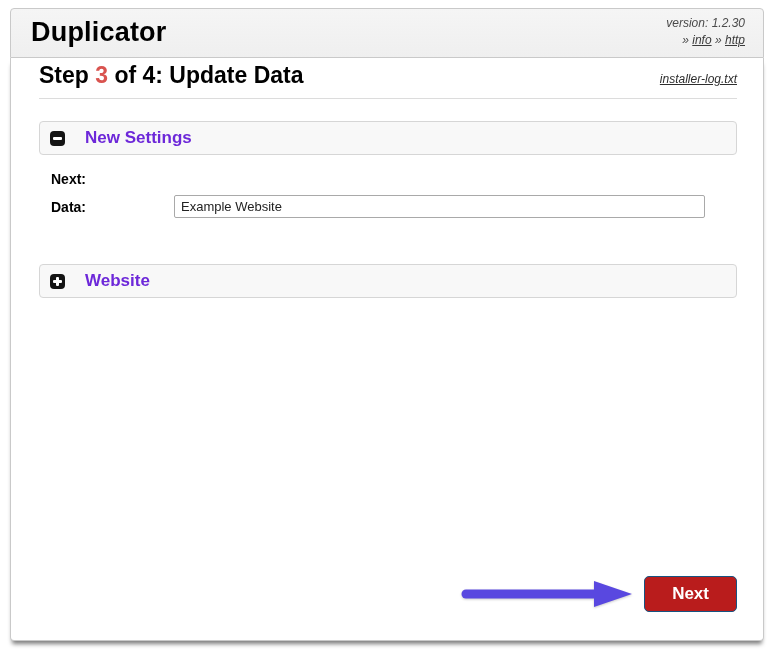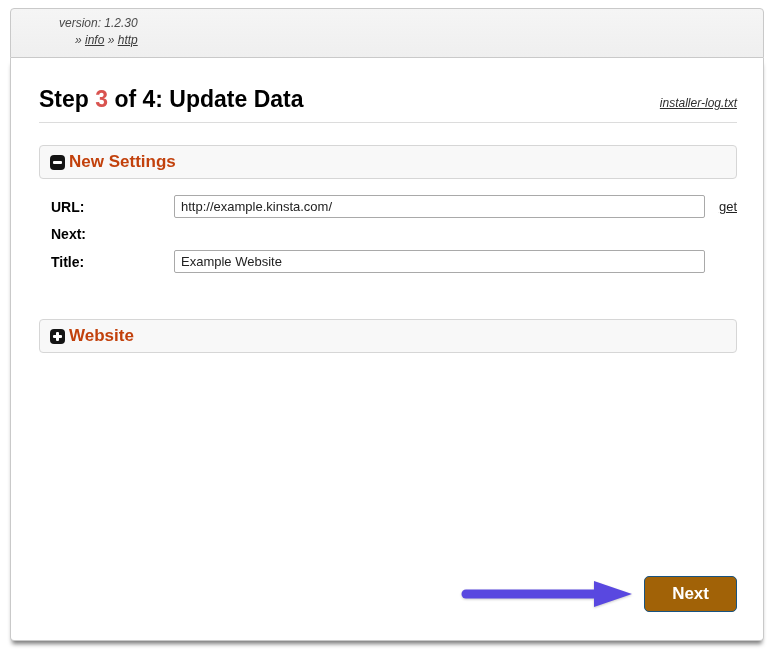--- a/index.html
+++ b/index.html
@@ -25,43 +25,43 @@
   .version-box { text-align: right; font-size: 12px; font-style: italic; color: #4a4a4a; line-height: 1.45; margin-left: 28px; }
   .version-box a { color: #3a3a3a; text-decoration: underline; text-align: center; }
 
   
   .content-panel {
     background: #fff;
     border: 1px solid #c9c9c9;
     border-top: none;
     border-radius: 0 0 4px 4px;
     box-shadow: 0 5px 4px -2px rgba(0,0,0,0.5);
-    padding: 28px 26px 26px 28px;
+    padding: 4px 26px 26px 28px;
     height: 583px;
     display: flex; flex-direction: column;
   }
 
   
   .step-header {
     display: flex; justify-content: space-between; align-items: flex-end;
     border-bottom: 1px solid #dcdcdc;
     padding-bottom: 9px; margin-bottom: 22px;
   }
   .step-title { font-size: 23px; font-weight: bold; color: #000; }
   .step-num { color: #d9534f; }
   .log-link { font-size: 12px; font-style: italic; color: #2e2e2e; margin-bottom: 3px; }
 
   
   .section-header {
     border: 1px solid #d6d6d6;
     background: #f8f8f8;
     border-radius: 4px;
     padding: 6px 10px;
-    display: flex; align-items: center; gap: 4px;
-    font-size: 17px; font-weight: bold; color: #c2410c;
+    display: flex; align-items: center; gap: 20px;
+    font-size: 17px; font-weight: bold; color: #6d28d9;
     cursor: pointer;
   }
   .sq-icon {
     width: 15px; height: 15px; flex: 0 0 15px;
     background: #141414; border-radius: 4px;
     position: relative; display: inline-block;
   }
   .sq-icon::before {
     content: ""; position: absolute; left: 3px; right: 3px; top: 6px; height: 3px;
     background: #fff; border-radius: 1px;
@@ -88,35 +88,36 @@
   .options-gap { margin-top: 38px; }
 
   
   .footer-row {
     margin-top: auto;
     display: flex; justify-content: flex-end; align-items: center; gap: 8px;
     padding-bottom: 2px;
   }
   .arrow-annotation { display: block; filter: drop-shadow(0 1px 1px rgba(160,160,160,0.55)); }
   .next-button {
-    background: #a16207;
+    background: #b91c1c;
     border: 1px solid #175381;
     border-radius: 5px;
     color: #fff; font-weight: bold; font-size: 17px;
     padding: 7px 27px;
     font-family: "Liberation Sans", "DejaVu Sans", sans-serif;
     cursor: pointer;
   }
 </style>
 </head>
 <body>
 
 <div class="wrap">
 
   <div class="header-panel">
+    <div class="app-title">Duplicator</div>
     <div class="version-box">
       <div>version: 1.2.30</div>
       <div>
         <span>»</span>
         <a href="#">info</a>
         <span>»</span>
         <a href="#">http</a>
       </div>
     </div>
   </div>
@@ -130,30 +131,25 @@
       <a href="#" class="log-link">installer-log.txt</a>
     </div>
 
     <div class="section-header">
       <span class="sq-icon"></span>
       <span>New Settings</span>
     </div>
 
     <div class="fields">
       <div class="field-row">
-        <span class="field-label">URL:</span>
-        <input type="text" class="field-input" value="http://example.kinsta.com/" style="">
-        <span class="field-action"><a href="#">get</a></span>
-      </div>
-      <div class="field-row">
         <span class="field-label">Next:</span>
         <span class="field-action"></span>
       </div>
       <div class="field-row">
-        <span class="field-label">Title:</span>
+        <span class="field-label">Data:</span>
         <input type="text" class="field-input" value="Example Website" style="">
         <span class="field-action"></span>
       </div>
     </div>
 
     <div class="section-header options-gap">
       <span class="sq-icon plus"></span>
       <span>Website</span>
     </div>
 

